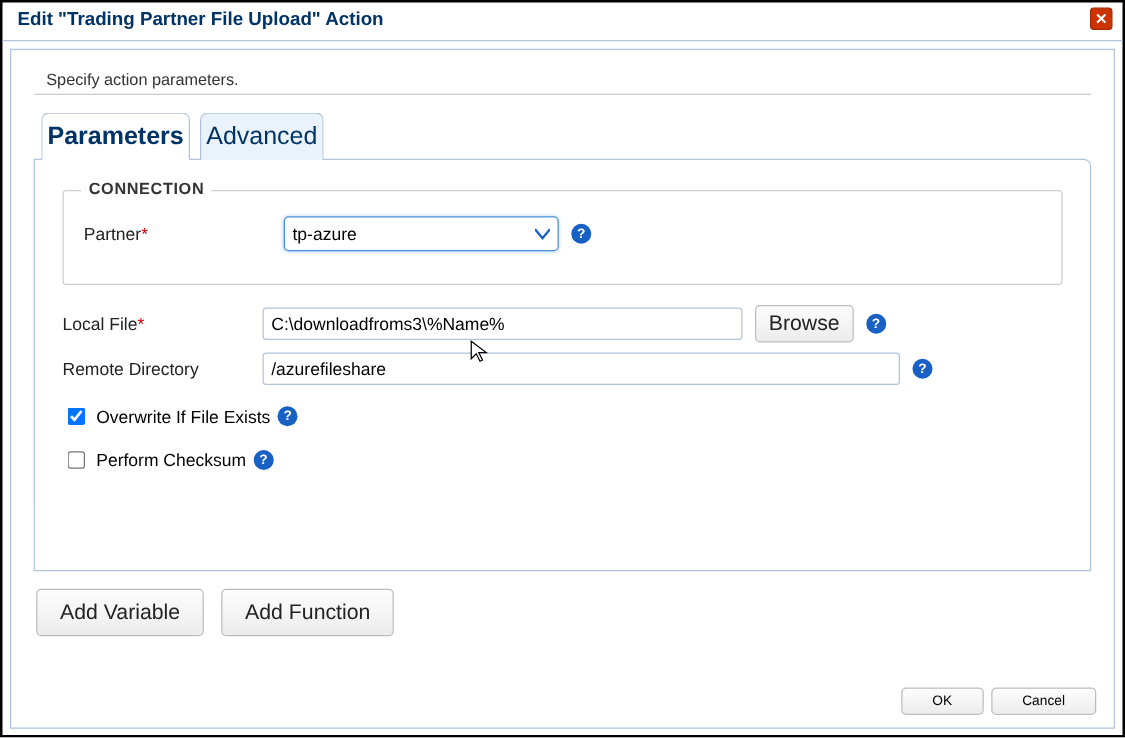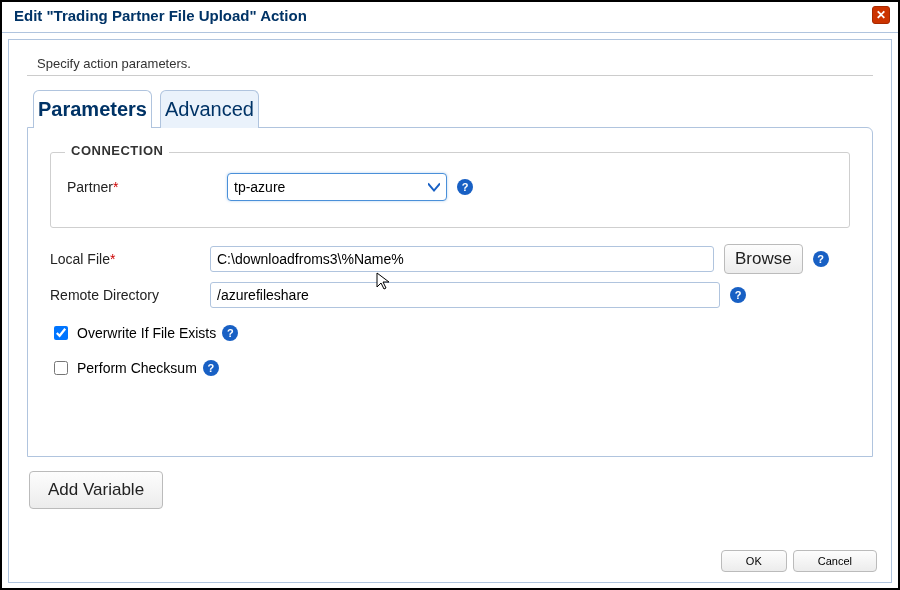--- a/index.html
+++ b/index.html
@@ -204,21 +204,21 @@
           <span class="help-ico">
               <span>?</span>
             </span>
         </div>
       </div>
 
       <div class="form-row">
         <div class="form-label">
           <span>Local File</span><span class="req">*</span>
         </div>
-        <input class="text-input" style="width: 504px;" type="text" value="C:\downloadfroms3\%Name%">
+        <input class="text-input" style="width: 384px;" type="text" value="C:\downloadfroms3\%Name%">
         <button class="browse-btn"><span>Browse</span></button>
         <span class="help-ico">
             <span>?</span>
           </span>
       </div>
 
       <div class="form-row">
         <div class="form-label">Remote Directory</div>
         <input class="text-input" style="width: 510px;" type="text" value="/azurefileshare">
         <span class="help-ico">
@@ -243,20 +243,21 @@
       </div>
 
       <svg class="cursor" width="16" height="20">
         <path d="M1 1 L1 15 L5 11 L8 17 L10 16 L7 10 L13 10 Z" fill="#fff" stroke="#000" stroke-width="1"></path>
       </svg>
 
     </div>
 
     <div class="bottom-buttons">
       <button class="std-btn" style="padding:8px 18px"><span>Add Variable</span></button>
+      <button class="std-btn" style="padding:8px 18px"><span>Add Function</span></button>
     </div>
 
     <div class="dialog-footer">
       <button class="footer-btn"><span>OK</span></button>
       <button class="footer-btn"><span>Cancel</span></button>
     </div>
 
   </div>
 </div>
 

